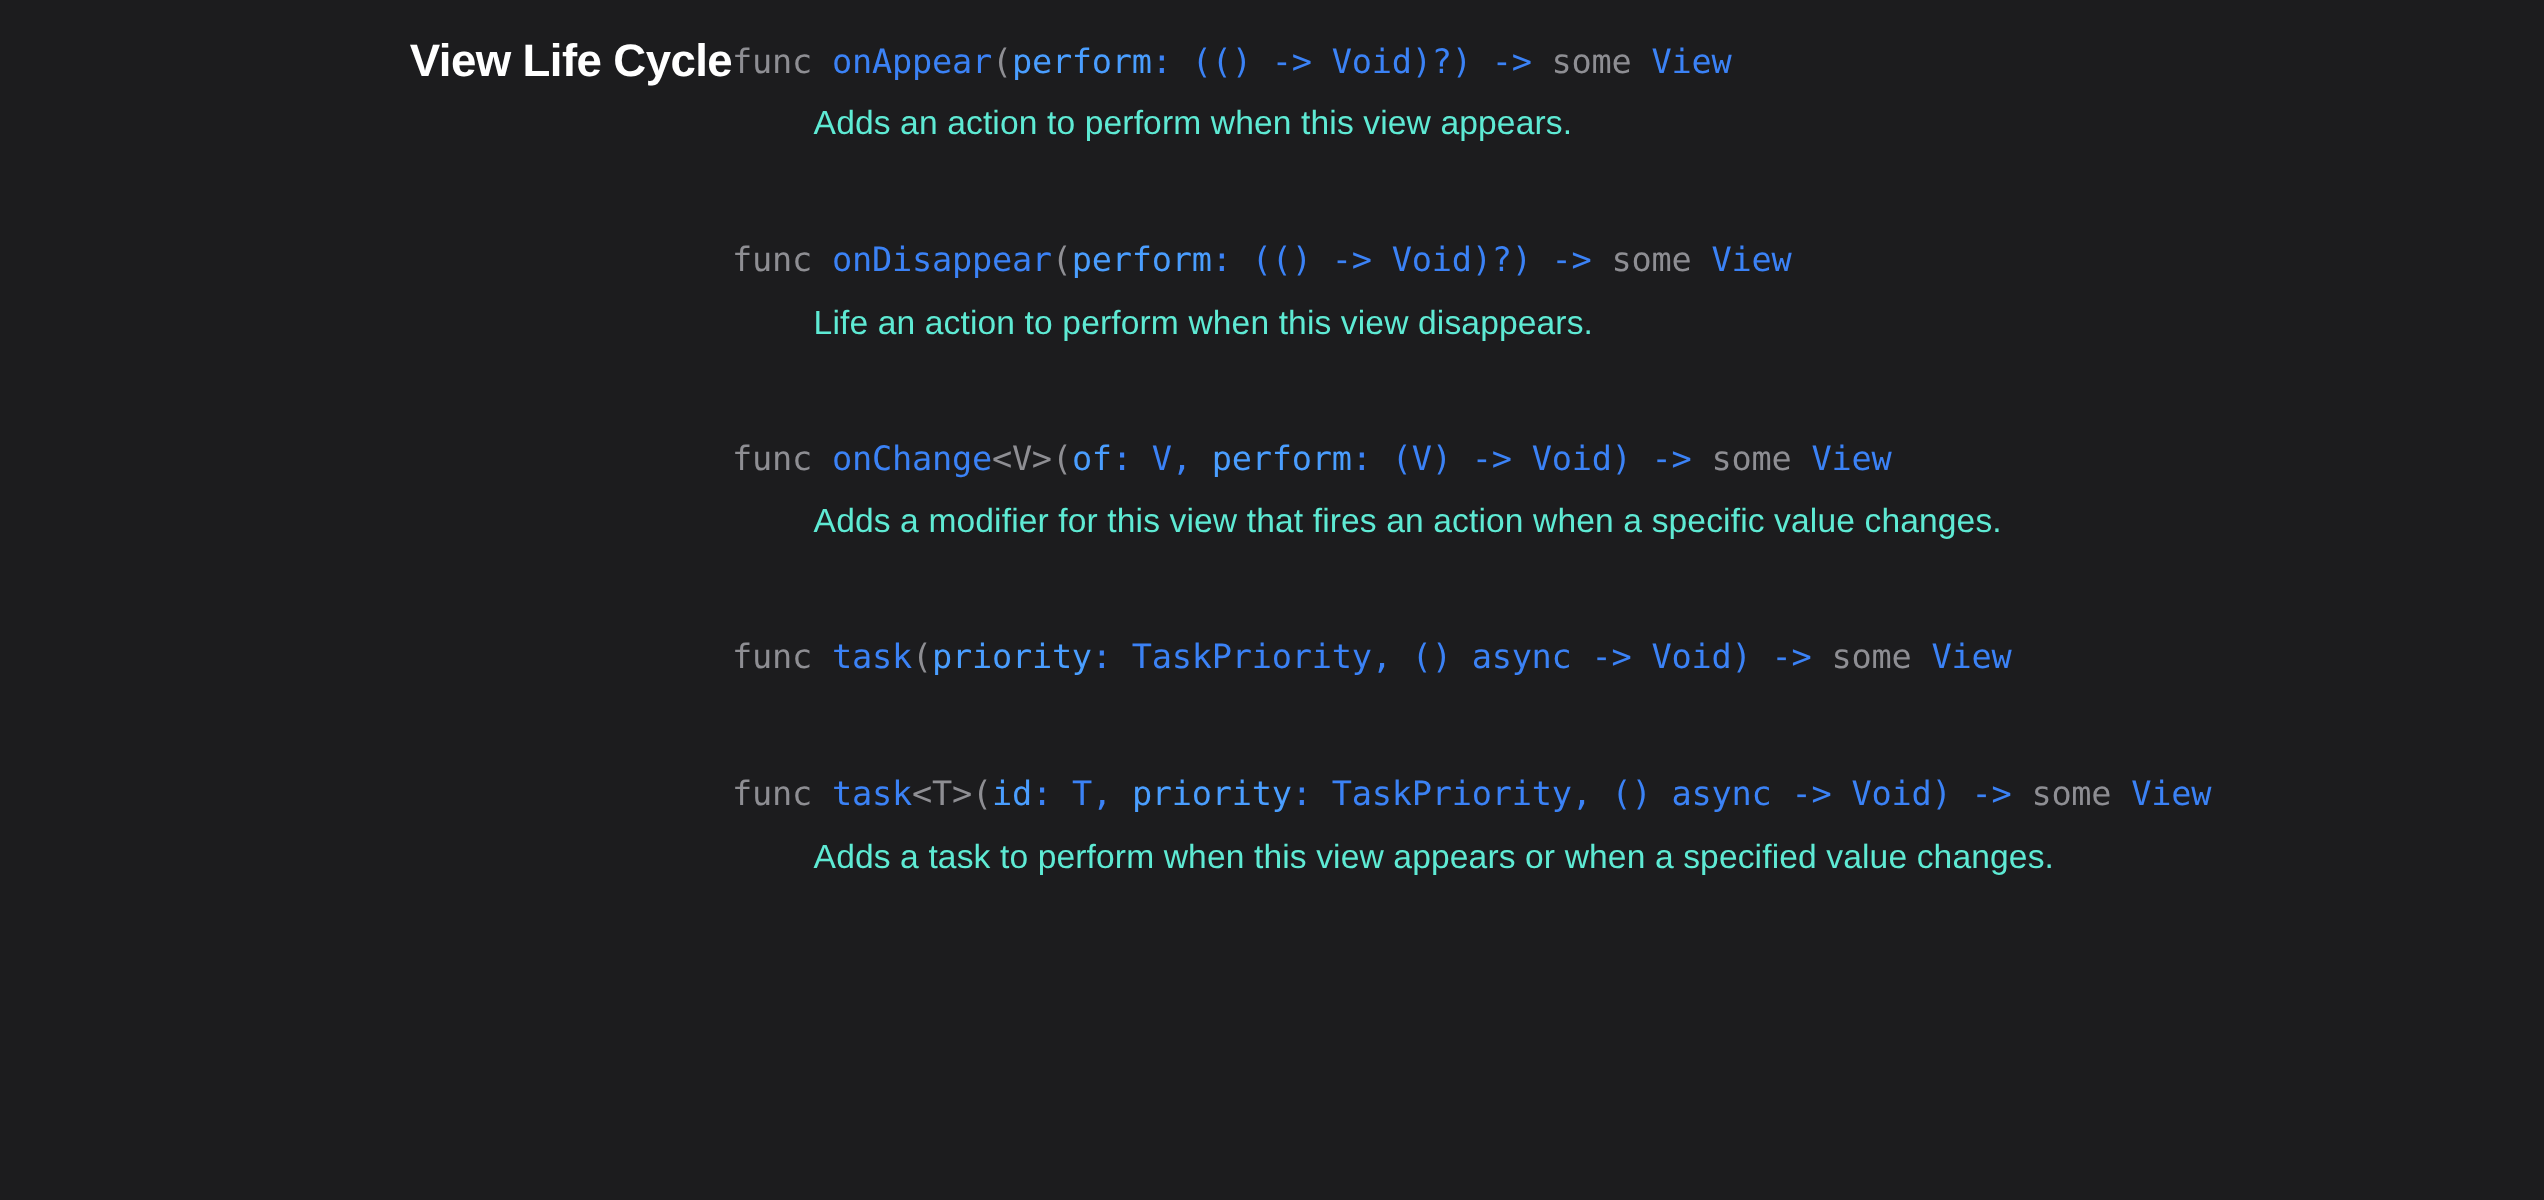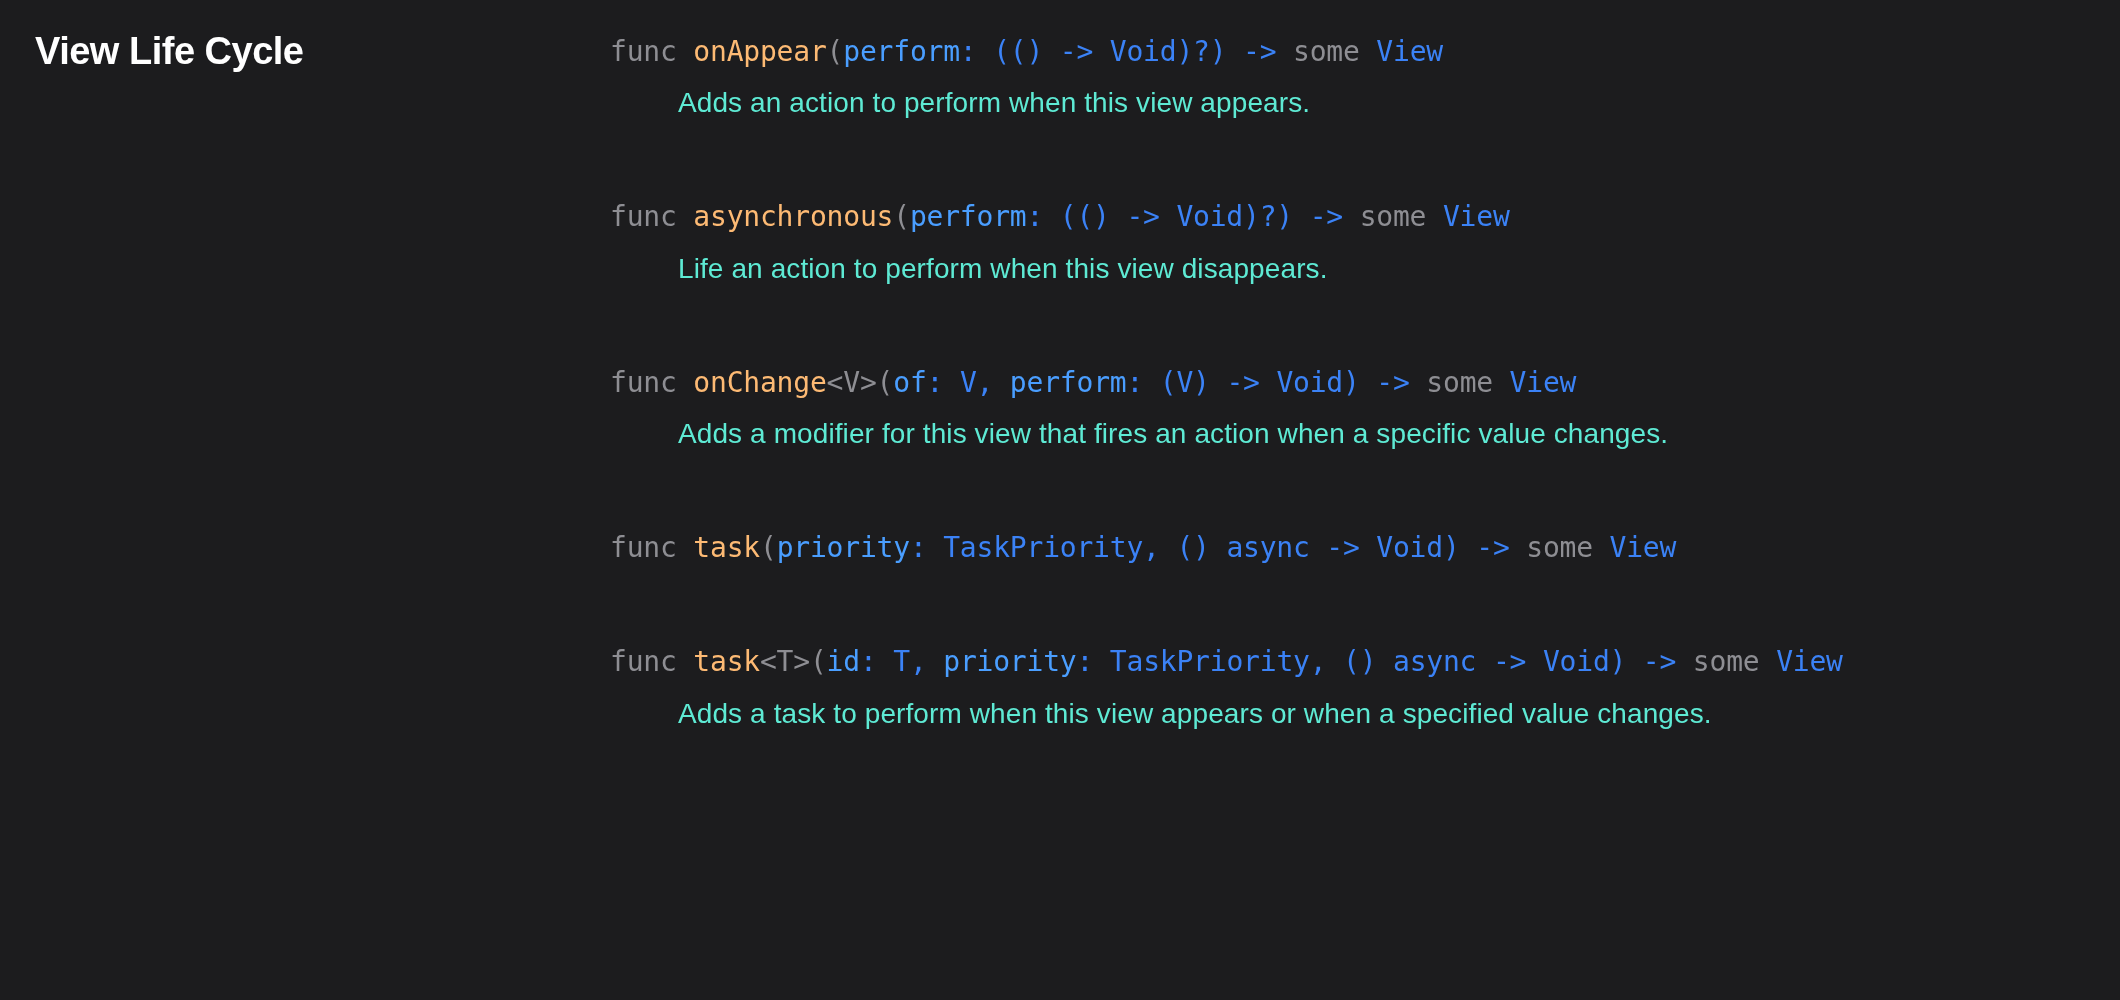--- a/index.html
+++ b/index.html
@@ -18,40 +18,41 @@
   }
   .sidebar {
     width: 575px;
     flex-shrink: 0;
   }
   .section-title {
     font-size: 38px;
     font-weight: 700;
     color: #ffffff;
     letter-spacing: -0.5px;
+    text-align: right;
   }
   .content {
     flex: 1;
     padding-top: 2px;
   }
   .api-item {
     margin-bottom: 75px;
   }
   .signature {
     font-family: "SF Mono", ui-monospace, Menlo, Monaco, Consolas, monospace;
     font-size: 28px;
     line-height: 1.4;
     letter-spacing: -0.2px;
   }
   .tok-keyword {
     color: #8e8e93;
     margin-top: 27px;
   }
   .tok-name {
-    color: #fdba74;
+    color: #3b82f6;
   }
   .tok-label {
     color: #4a9eff;
     text-align: center;
   }
   .tok-punct {
     color: #8e8e93;
   }
   .tok-type {
     color: #3b82f6;
@@ -79,21 +80,21 @@
 
   <div class="api-item">
     <div class="signature">
       <span class="tok-keyword">func</span><span> </span><span class="tok-name">onAppear</span><span class="tok-punct">(</span><span class="tok-label">perform</span><span class="tok-type">: (() -&gt; Void)?) -&gt; </span><span class="tok-keyword">some</span><span class="tok-type"> View</span>
     </div>
     <div class="description">Adds an action to perform when this view appears.</div>
   </div>
 
   <div class="api-item">
     <div class="signature">
-      <span class="tok-keyword">func</span><span> </span><span class="tok-name">asynchronous</span><span class="tok-punct">(</span><span class="tok-label">perform</span><span class="tok-type">: (() -&gt; Void)?) -&gt; </span><span class="tok-keyword">some</span><span class="tok-type"> View</span>
+      <span class="tok-keyword">func</span><span> </span><span class="tok-name">onDisappear</span><span class="tok-punct">(</span><span class="tok-label">perform</span><span class="tok-type">: (() -&gt; Void)?) -&gt; </span><span class="tok-keyword">some</span><span class="tok-type"> View</span>
     </div>
     <div class="description">Life an action to perform when this view disappears.</div>
   </div>
 
   <div class="api-item">
     <div class="signature">
       <span class="tok-keyword">func</span><span> </span><span class="tok-name">onChange</span><span class="tok-gen">&lt;V&gt;</span><span class="tok-punct">(</span><span class="tok-label">of</span><span class="tok-type">: V, </span><span class="tok-label">perform</span><span class="tok-type">: (V) -&gt; Void) -&gt; </span><span class="tok-keyword">some</span><span class="tok-type"> View</span>
     </div>
     <div class="description">Adds a modifier for this view that fires an action when a specific value changes.</div>
   </div>

